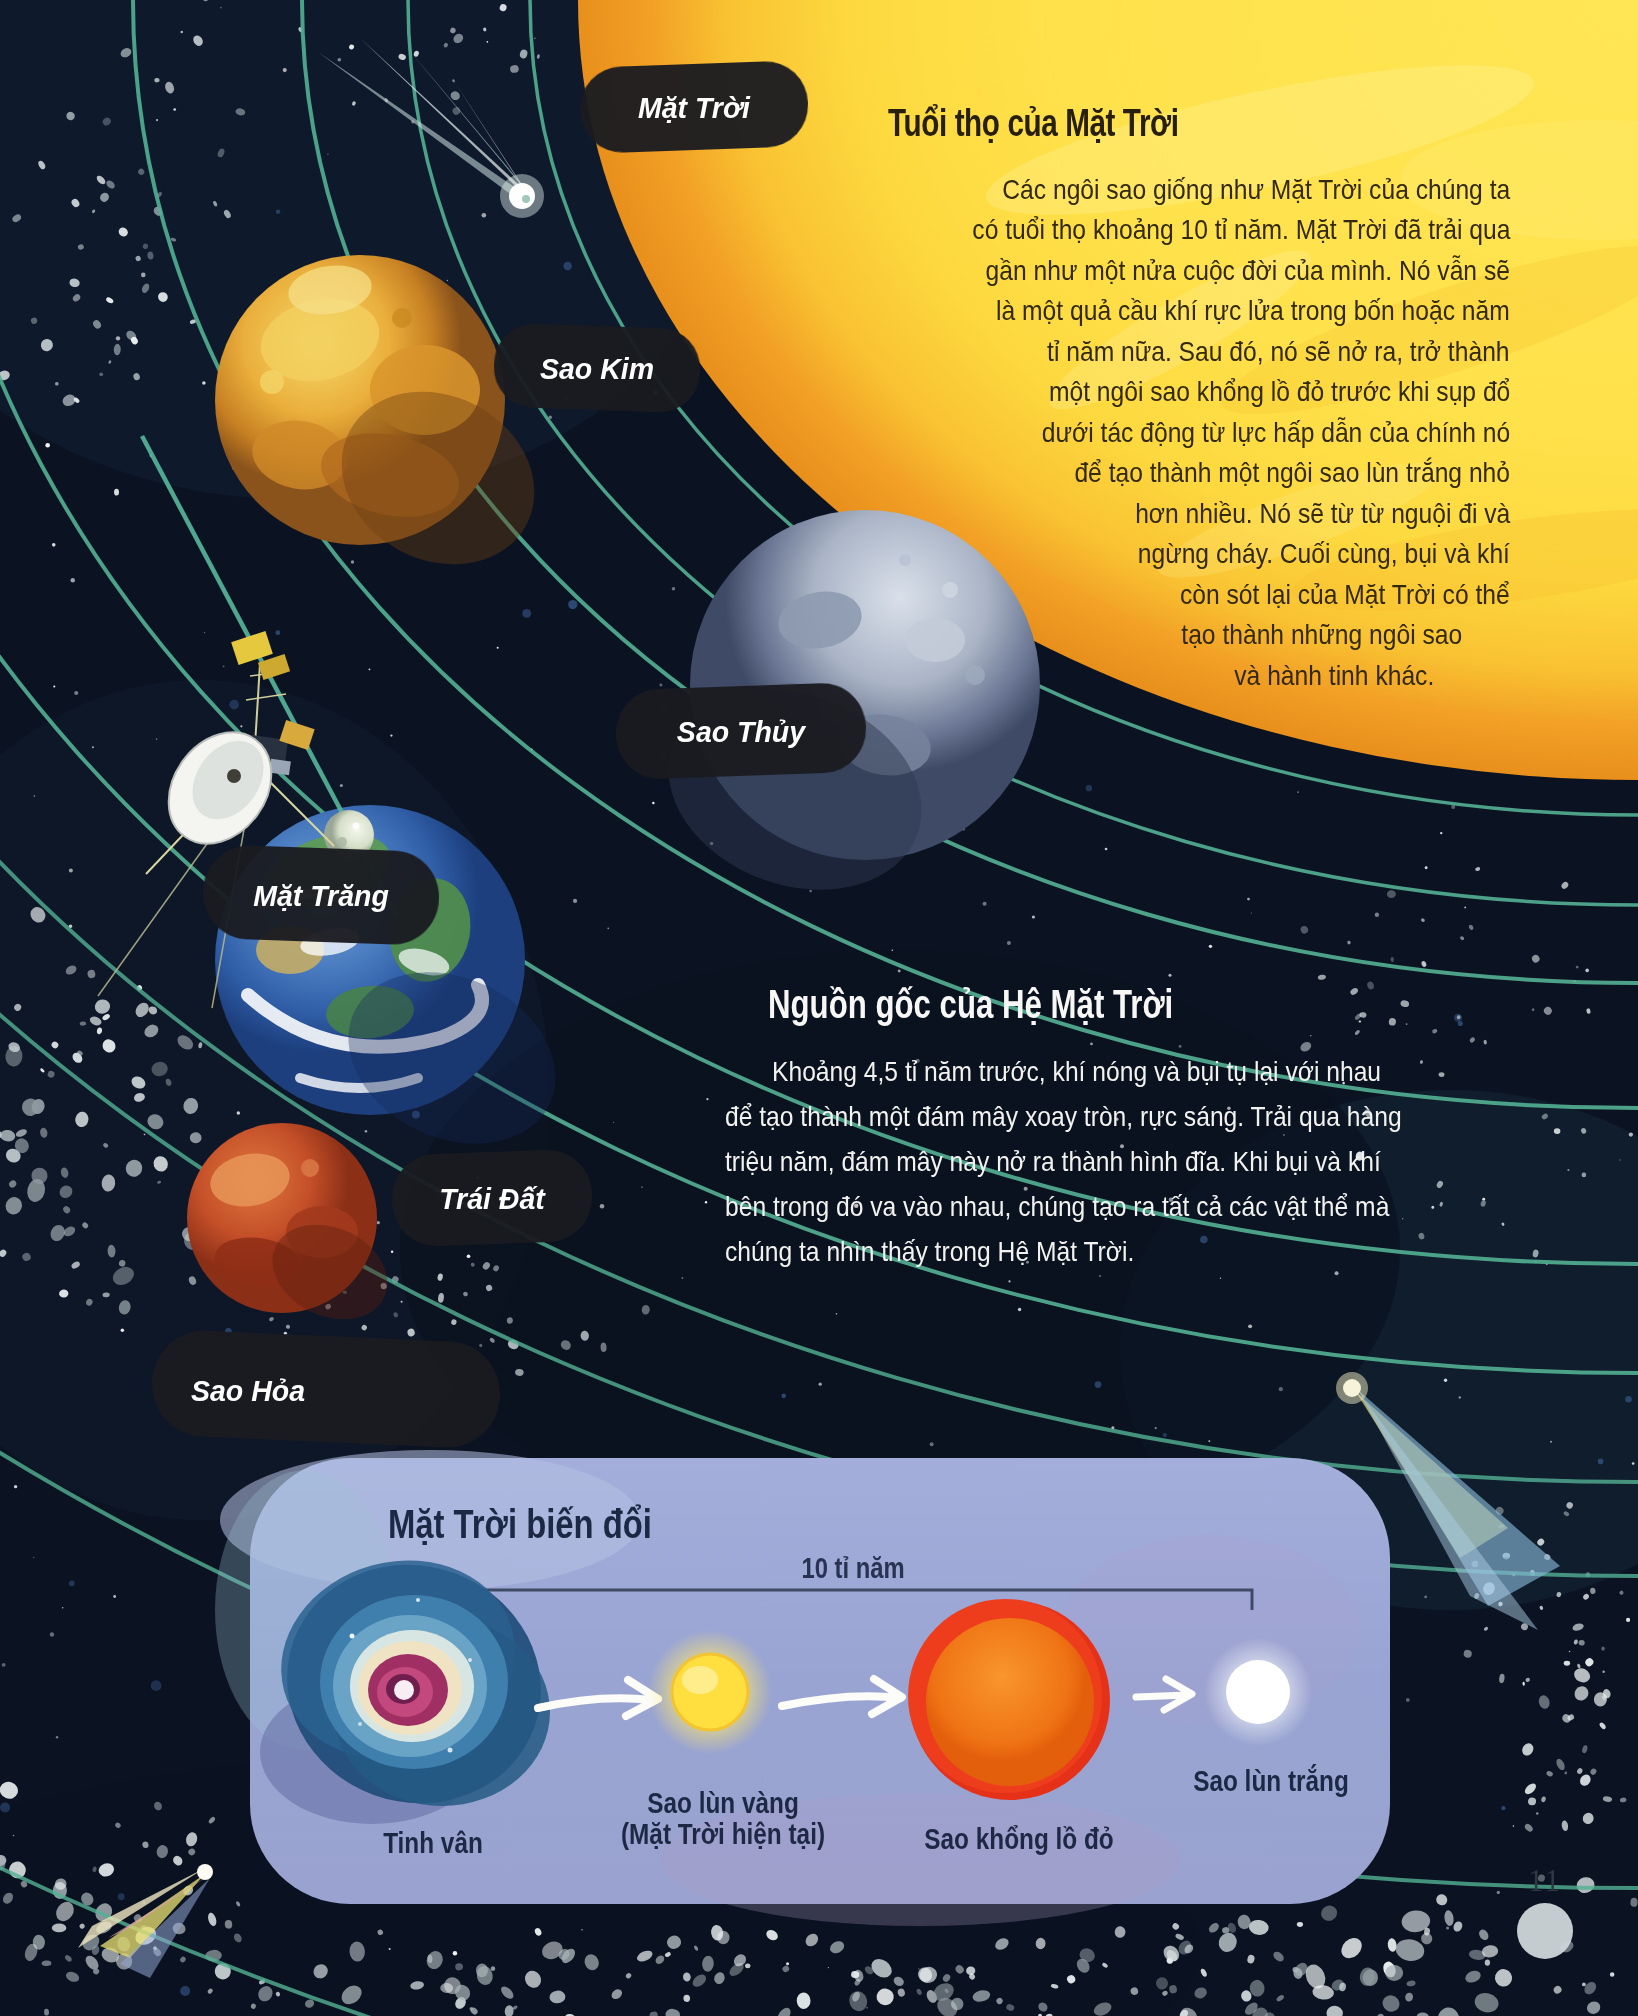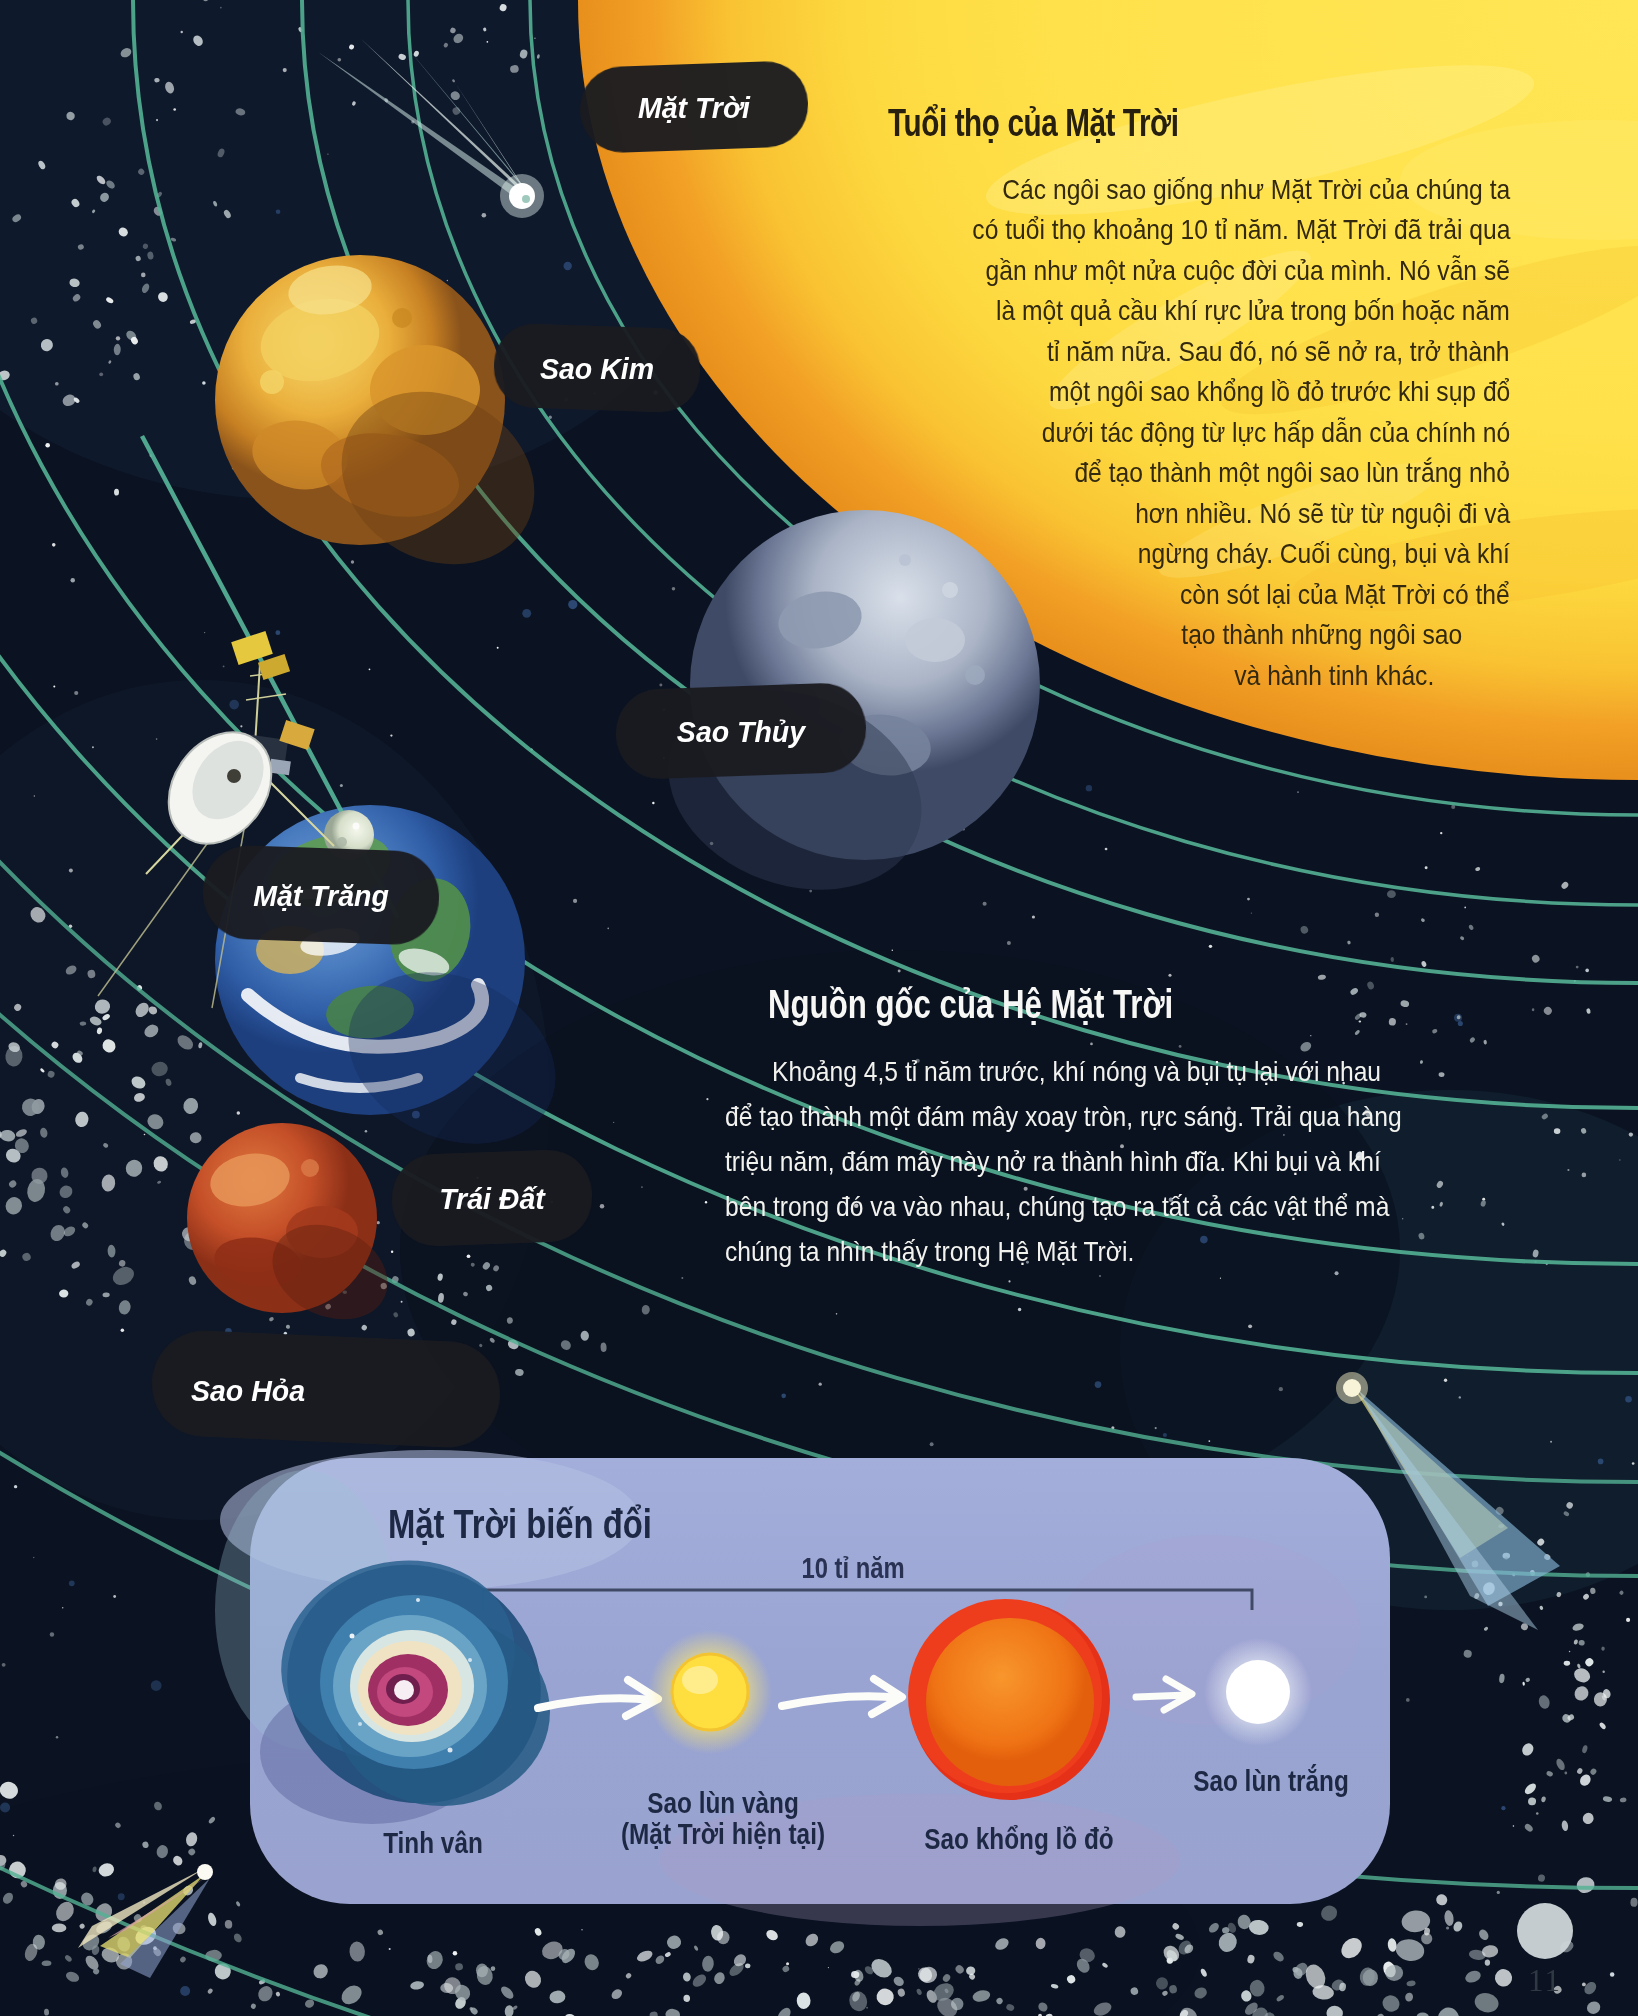--- a/index.html
+++ b/index.html
@@ -1047,15 +1047,15 @@
 
 <div class="txt panel-title">Mặt Trời biến đổi</div>
 <div class="txt timeline-label" style="left:853px;top:1552px">10 tỉ năm</div>
 
 <div class="txt stage-label" style="left:433px;top:1843px">Tinh vân</div>
 <div class="txt stage-label" style="left:723px;top:1803px">Sao lùn vàng</div>
 <div class="txt stage-label" style="left:723px;top:1834px">(Mặt Trời hiện tại)</div>
 <div class="txt stage-label" style="left:1019px;top:1839px">Sao khổng lồ đỏ</div>
 <div class="txt stage-label" style="left:1271px;top:1781px">Sao lùn trắng</div>
 
-<div class="txt page-num" style="left:1545px;top:1982px">11</div>
+<div class="txt page-num" style="left:1545px;top:1882px">11</div>
 
 </div>
 
 </body></html>

